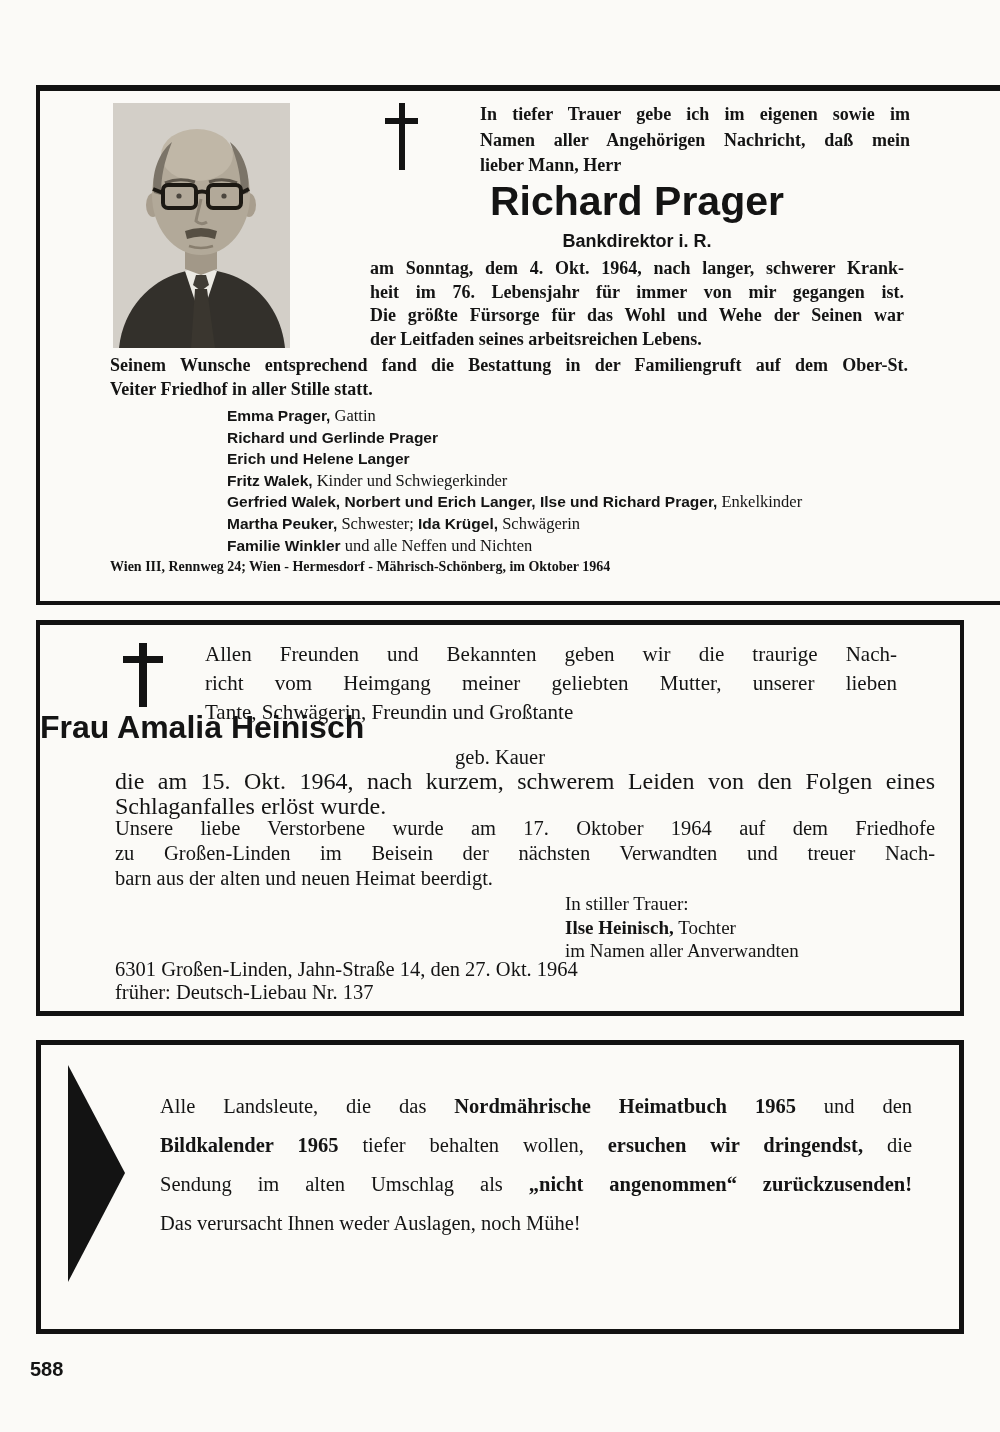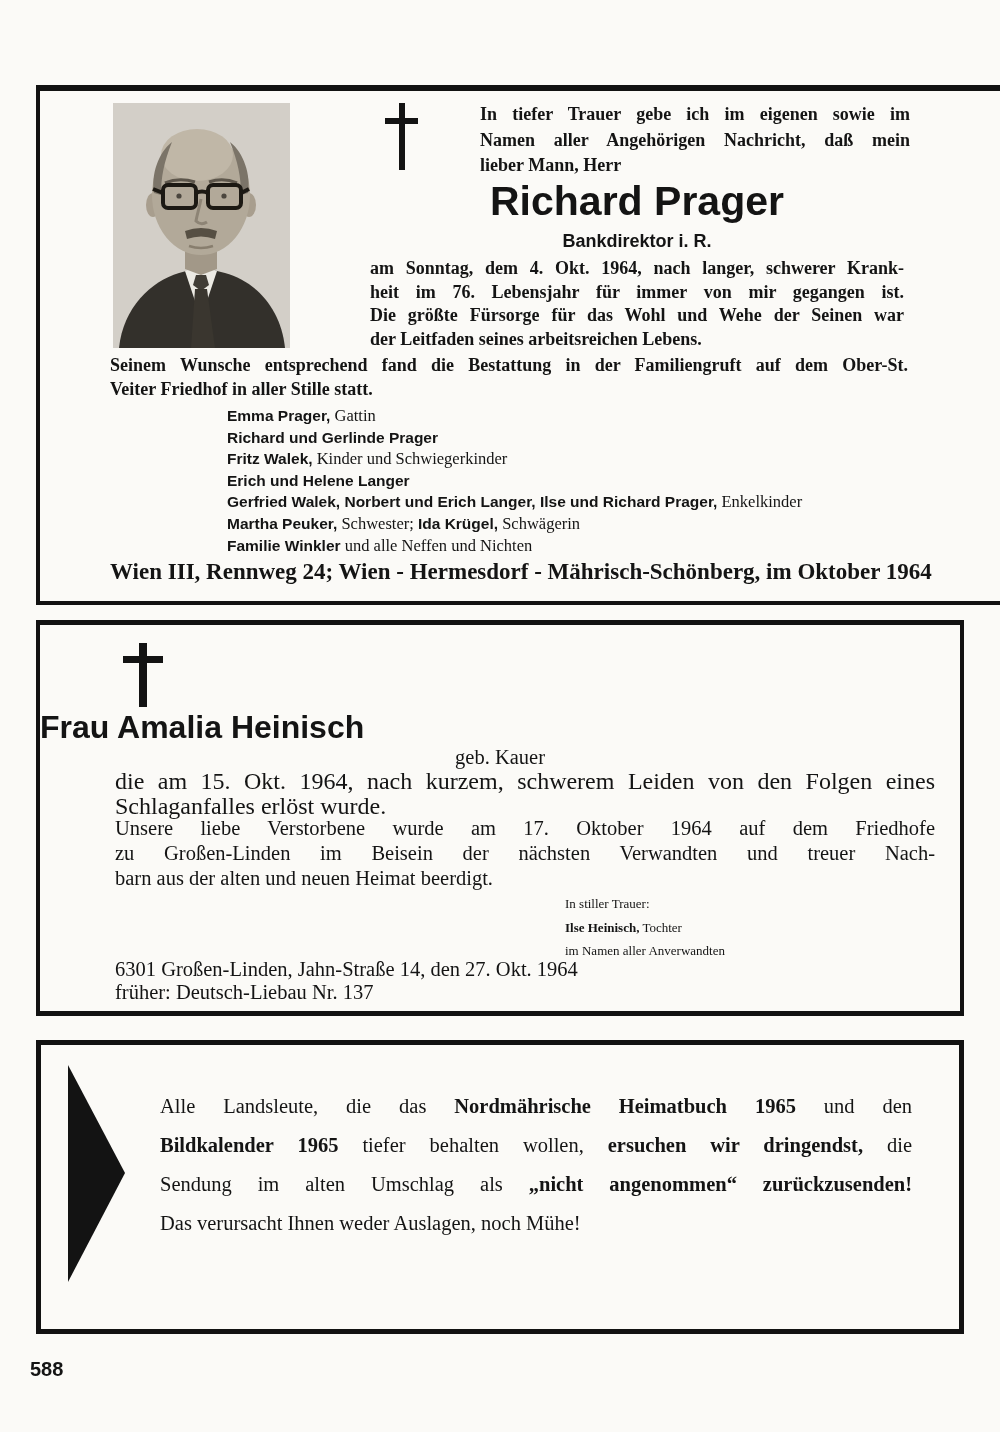--- a/index.html
+++ b/index.html
@@ -31,33 +31,33 @@
   #cross1 .ch{ left:0; top:15px; width:100%; height:6px; }
   #prager-intro{ left:440px; top:11px; width:430px; font-size:18px; line-height:25.5px; }
   #prager-name{ left:330px; top:86px; width:534px; text-align:center;
      font-family:"Liberation Sans",sans-serif; font-weight:700; font-size:41px; line-height:48px; }
   #prager-title{ left:330px; top:140px; width:534px; text-align:center;
      font-family:"Liberation Sans",sans-serif; font-weight:700; font-size:18px; }
   #prager-body{ left:330px; top:166px; width:534px; font-size:18px; line-height:23.5px; }
   #prager-burial{ left:70px; top:263px; width:798px; font-size:18px; line-height:23.5px; }
   #prager-mourners{ left:187px; top:314px; font-weight:400; font-size:16.5px; line-height:21.6px; }
   #prager-mourners .b{ font-family:"Liberation Sans",sans-serif; font-weight:700; font-size:15.5px;margin-top:24px; }
-  #prager-footer{ left:70px; top:468px; font-size:23px; }
+  #prager-footer{ left:70px; top:468px; font-size:14px; }
 
   
   #cross2{ left:83px; top:18px; width:40px; height:64px; }
   #cross2 .cv{ left:16px; top:0; width:8px; height:100%; }
   #cross2 .ch{ left:0; top:13px; width:100%; height:7px; }
   #heinisch-intro{ left:165px; top:15px; width:692px; font-size:21px; line-height:29px; }
   #heinisch-name{ left:0; top:84px; width:100%; text-align:left;
      font-family:"Liberation Sans",sans-serif; font-weight:700; font-size:32px; line-height:36px; }
   #heinisch-maiden{ left:0; top:121px; width:100%; text-align:center; font-size:20.5px; }
   #heinisch-para1{ left:75px; top:144px; width:820px; font-size:24px; line-height:25px; }
   #heinisch-para2{ left:75px; top:191px; width:820px; font-size:20.5px; line-height:25px; }
-  #heinisch-closing{ left:525px; top:267px; font-size:13px; line-height:23.5px; }
+  #heinisch-closing{ left:525px; top:267px; font-size:19px; line-height:23.5px; }
   #heinisch-closing .b{ font-weight:700; }
   #heinisch-address1{ left:75px; top:333px; font-size:20.5px; }
   #heinisch-address2{ left:75px; top:356px; font-size:20.5px; }
 
   
   #arrow{ position:absolute; left:27px; top:20px; }
   #note-text{ left:119px; top:42px; width:752px; font-size:20.5px; }
   #note-text .ln{ line-height:39px; height:39px; }
   #note-text .b{ font-weight:700; }
 
@@ -123,37 +123,42 @@
       </div>
 
     <div class="abs serif1" id="prager-burial">
         <div class="ln jl">Seinem Wunsche entsprechend fand die Bestattung in der Familiengruft auf dem Ober-St.</div>
         <div class="ln">Veiter Friedhof in aller Stille statt.</div>
       </div>
 
     <div class="abs" id="prager-mourners">
         <div class="ln"><span class="b">Emma Prager,</span><span> Gattin</span></div>
         <div class="ln"><span class="b">Richard und Gerlinde Prager</span></div>
+        <div class="ln"><span class="b">Erich und Helene Langer</span></div>
         <div class="ln"><span class="b">Fritz Walek,</span><span> Kinder und Schwiegerkinder</span></div>
-        <div class="ln"><span class="b">Erich und Helene Langer</span></div>
         <div class="ln"><span class="b">Gerfried Walek, Norbert und Erich Langer, Ilse und Richard Prager,</span><span> Enkelkinder</span></div>
         <div class="ln"><span class="b">Martha Peuker,</span><span> Schwester; </span><span class="b">Ida Krügel,</span><span> Schwägerin</span></div>
         <div class="ln"><span class="b">Familie Winkler</span><span> und alle Neffen und Nichten</span></div>
       </div>
 
     <div class="abs serif1" id="prager-footer">Wien III, Rennweg 24; Wien - Hermesdorf - Mährisch-Schönberg, im Oktober 1964</div>
   </section>
 
   <section class="box" id="box2">
 
     <div class="cross" id="cross2">
       <i class="cv"></i>
       <i class="ch"></i>
     </div>
 
+    <div class="abs" id="heinisch-intro">
+        <div class="ln jl">Allen Freunden und Bekannten geben wir die traurige Nach-</div>
+        <div class="ln jl">richt vom Heimgang meiner geliebten Mutter, unserer lieben</div>
+        <div class="ln">Tante, Schwägerin, Freundin und Großtante</div>
+      </div>
 
     <div class="abs" id="heinisch-name">Frau Amalia Heinisch</div>
 
     <div class="abs" id="heinisch-maiden">geb. Kauer</div>
 
     <div class="abs" id="heinisch-para1">
         <div class="ln jl">die am 15. Okt. 1964, nach kurzem, schwerem Leiden von den Folgen eines</div>
         <div class="ln">Schlaganfalles erlöst wurde.</div>
       </div>
 

